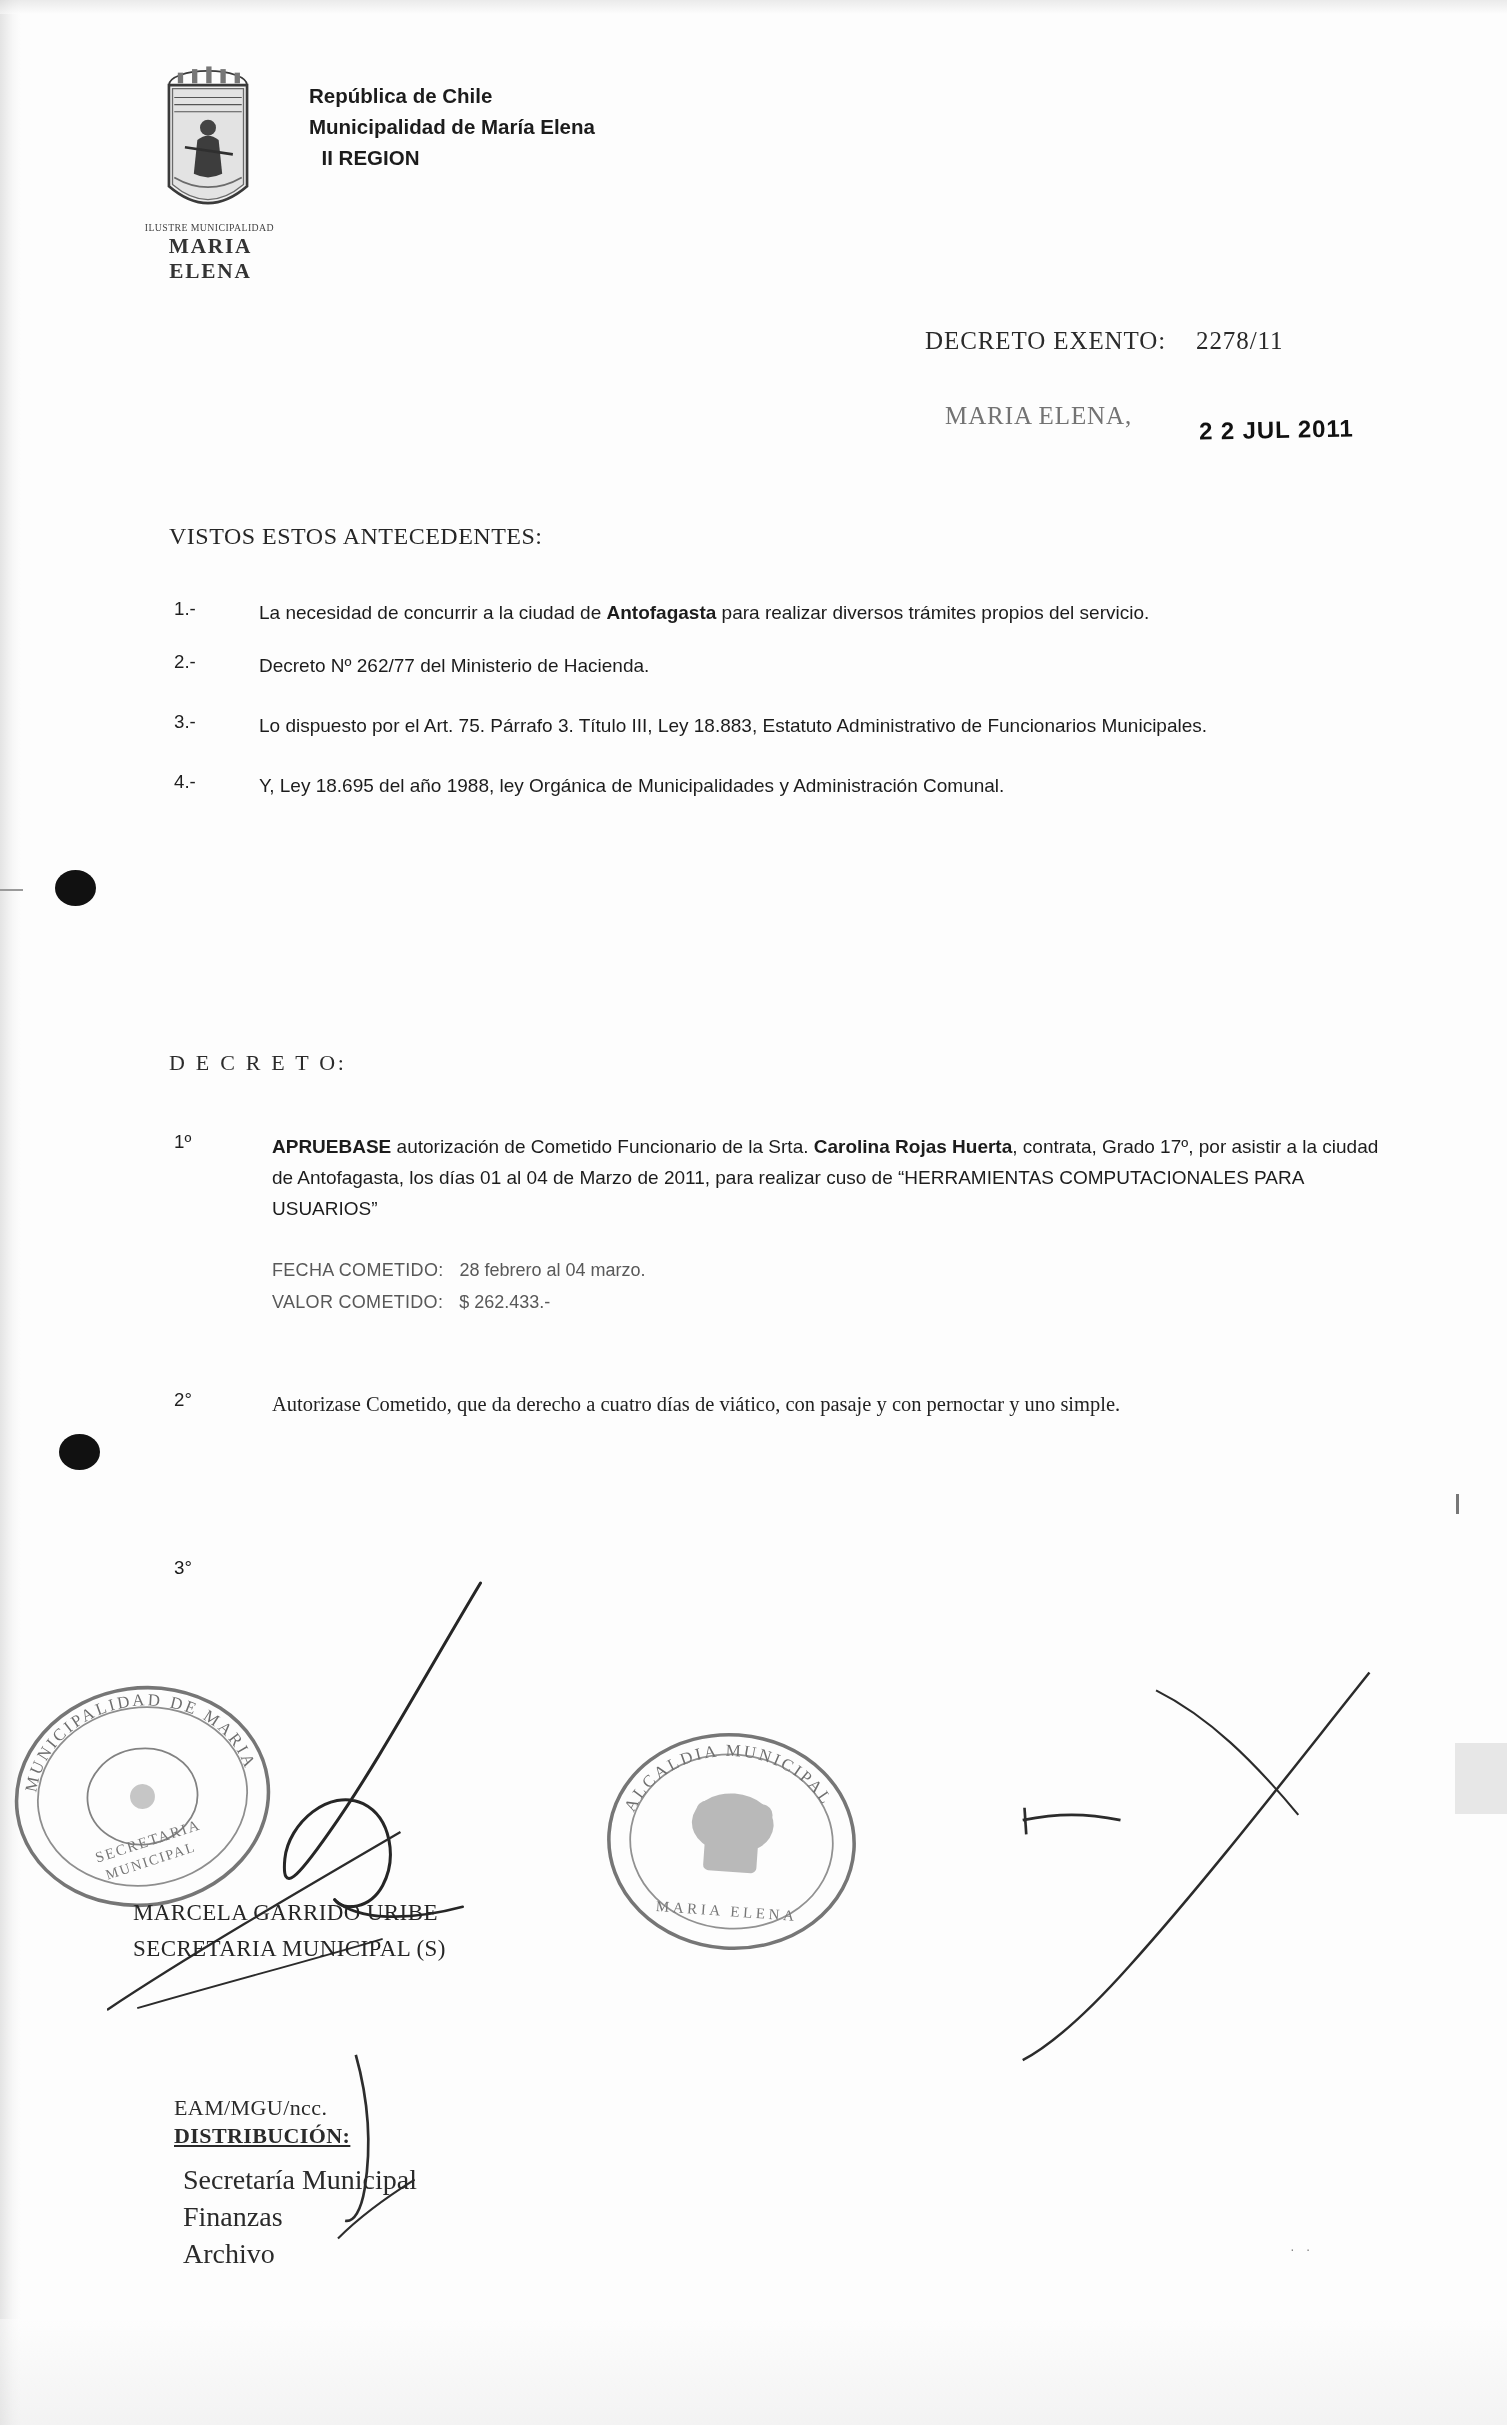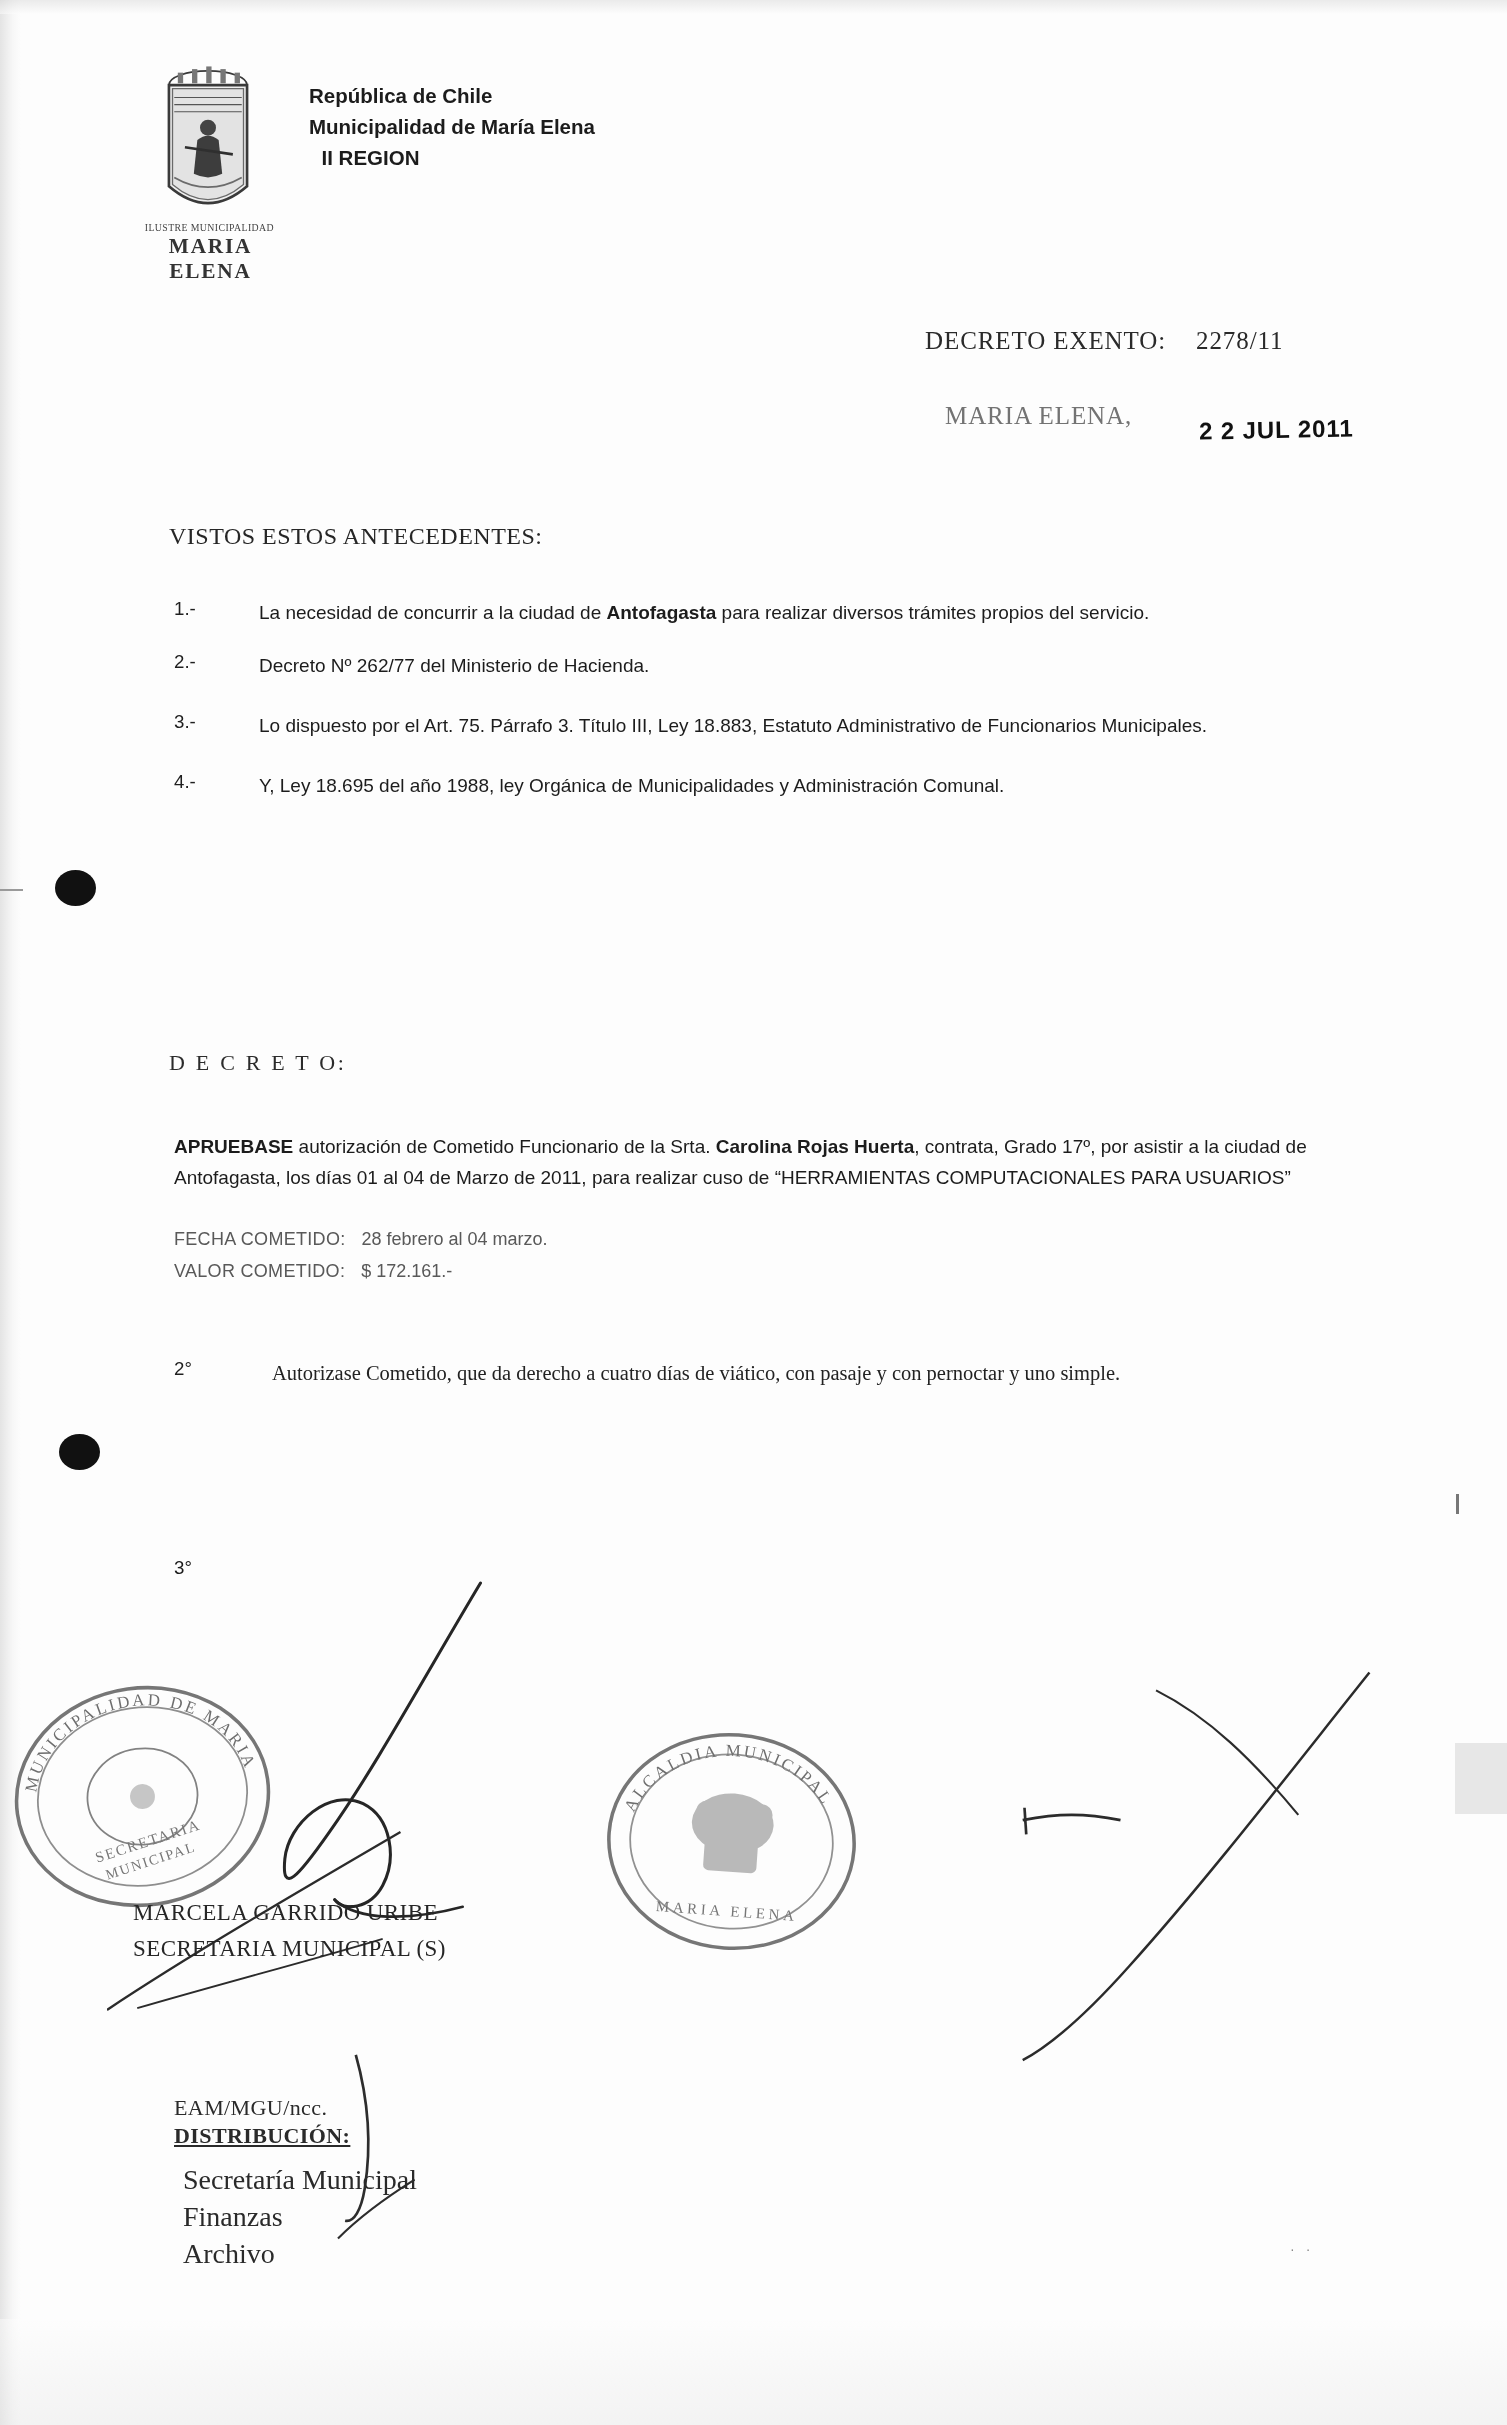--- a/index.html
+++ b/index.html
@@ -403,25 +403,26 @@
     </div>
   </div>
 
   <div class="punch p1"></div>
   <div class="punch p2"></div>
 
   <div class="decreto-label">D E C R E T O:</div>
 
   <div class="clauses">
     <div class="clause">
+      <div class="n">1º</div>
       <div style="flex:1;">
         <div class="body"><b>APRUEBASE</b><span> autorización de Cometido Funcionario de la Srta.  </span><b>Carolina Rojas Huerta</b><span>, contrata, Grado 17º, por asistir a la ciudad de Antofagasta, los días 01 al 04  de Marzo de 2011, para realizar cuso de “HERRAMIENTAS COMPUTACIONALES PARA USUARIOS”</span></div>
         <div class="meta">
           <div><span class="lbl">FECHA COMETIDO:</span><span class="val">28 febrero al 04 marzo.</span></div>
-          <div><span class="lbl">VALOR COMETIDO:</span><span class="val">$ 172.161.-</span></div>
+          <div><span class="lbl">VALOR COMETIDO:</span><span class="val">$ 262.433.-</span></div>
         </div>
       </div>
     </div>
 
     <div class="clause" style="margin-top:71px;">
       <div class="n">2°</div>
       <div class="serif" style="flex:1;">Autorizase Cometido, que da derecho a cuatro días de viático, con pasaje y con pernoctar y uno simple.</div>
     </div>
   </div>
 

